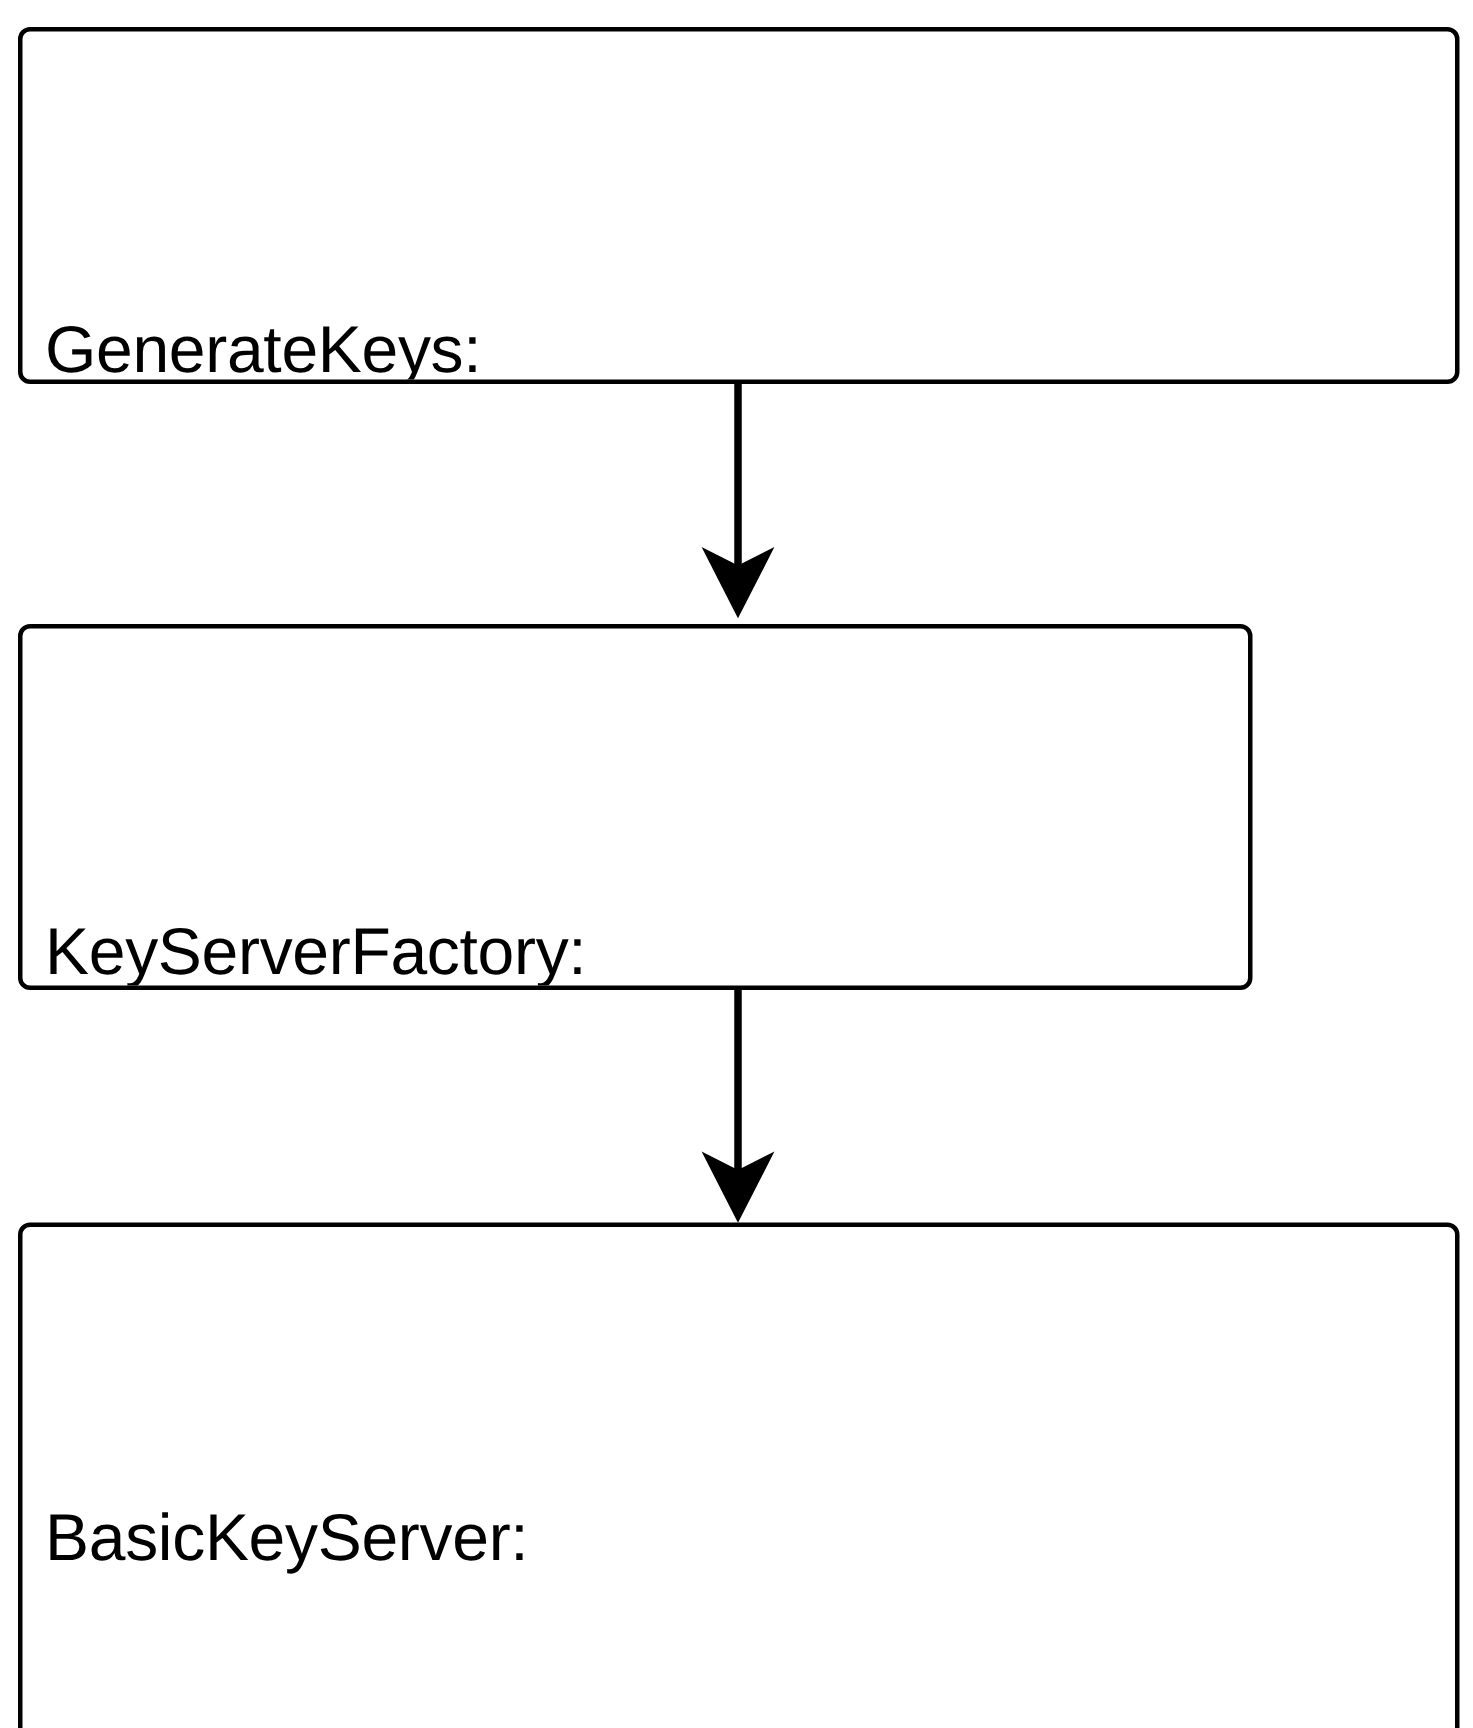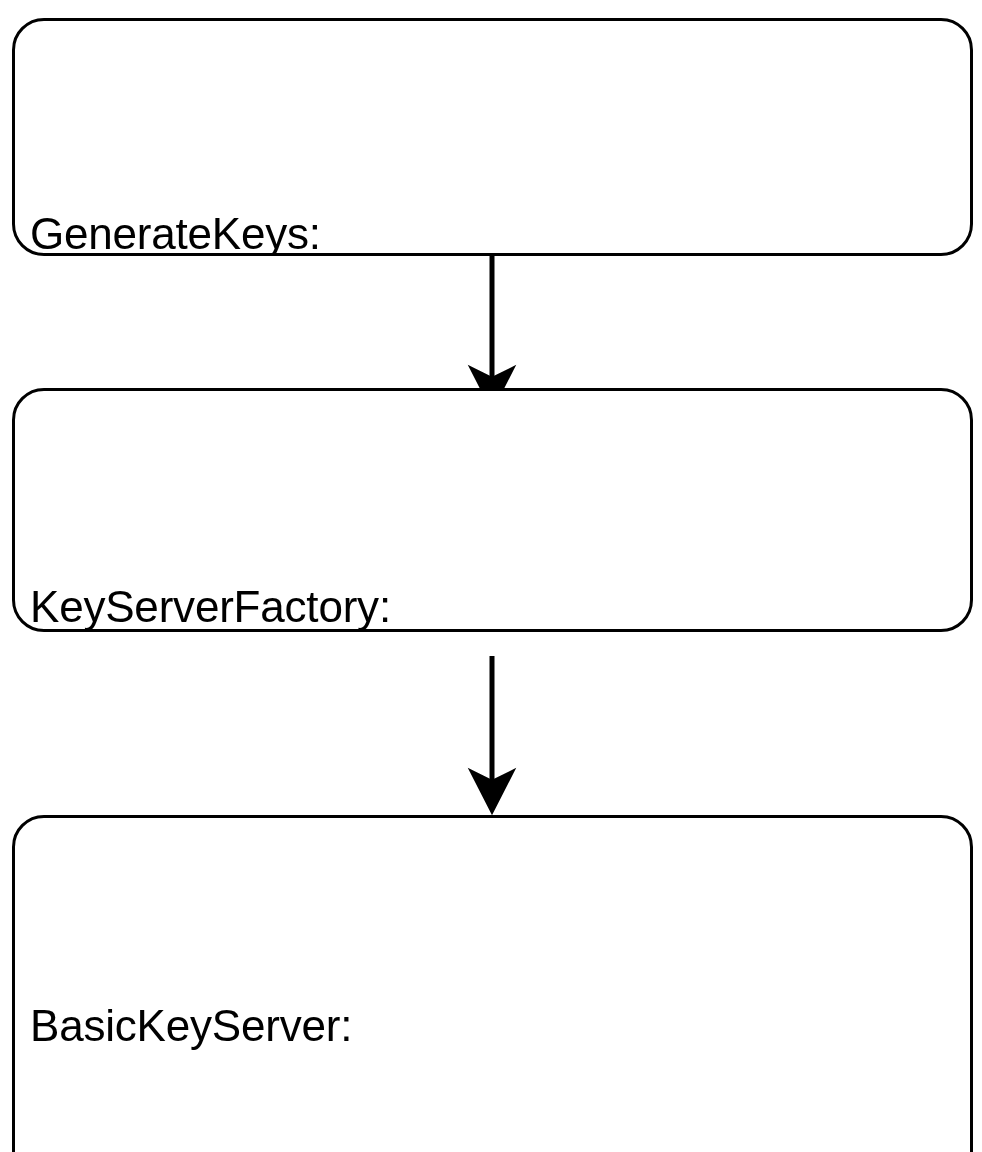--- a/index.html
+++ b/index.html
@@ -18,21 +18,21 @@
     position: relative;
     width: 982px;
     height: 1152px;
     background: #ffffff;
   }
   .node {
     position: absolute;
     box-sizing: border-box;
     background: #ffffff;
     border: 3px solid #000000;
-    border-radius: 32px;
+    border-radius: 8px;
     overflow: hidden;
   }
   .node-text {
     position: absolute;
     left: 15px;
     right: 10px;
     white-space: pre;
     color: #000000;
     font-family: "Liberation Sans", sans-serif;
     font-size: 44px;
@@ -47,22 +47,22 @@
   #node-generatekeys {
     left: 12px;
     top: 18px;
     width: 961px;
     height: 238px;
   }
   #node-generatekeys .node-text { top: 63px; }
 
   #node-keyserverfactory {
     left: 12px;
-    top: 388px;
-    width: 961px;
+    top: 416px;
+    width: 823px;
     height: 244px;
   }
   #node-keyserverfactory .node-text { top: 66px; }
 
   #node-basickeyserver {
     left: 12px;
     top: 815px;
     width: 961px;
     height: 394px;
   }

